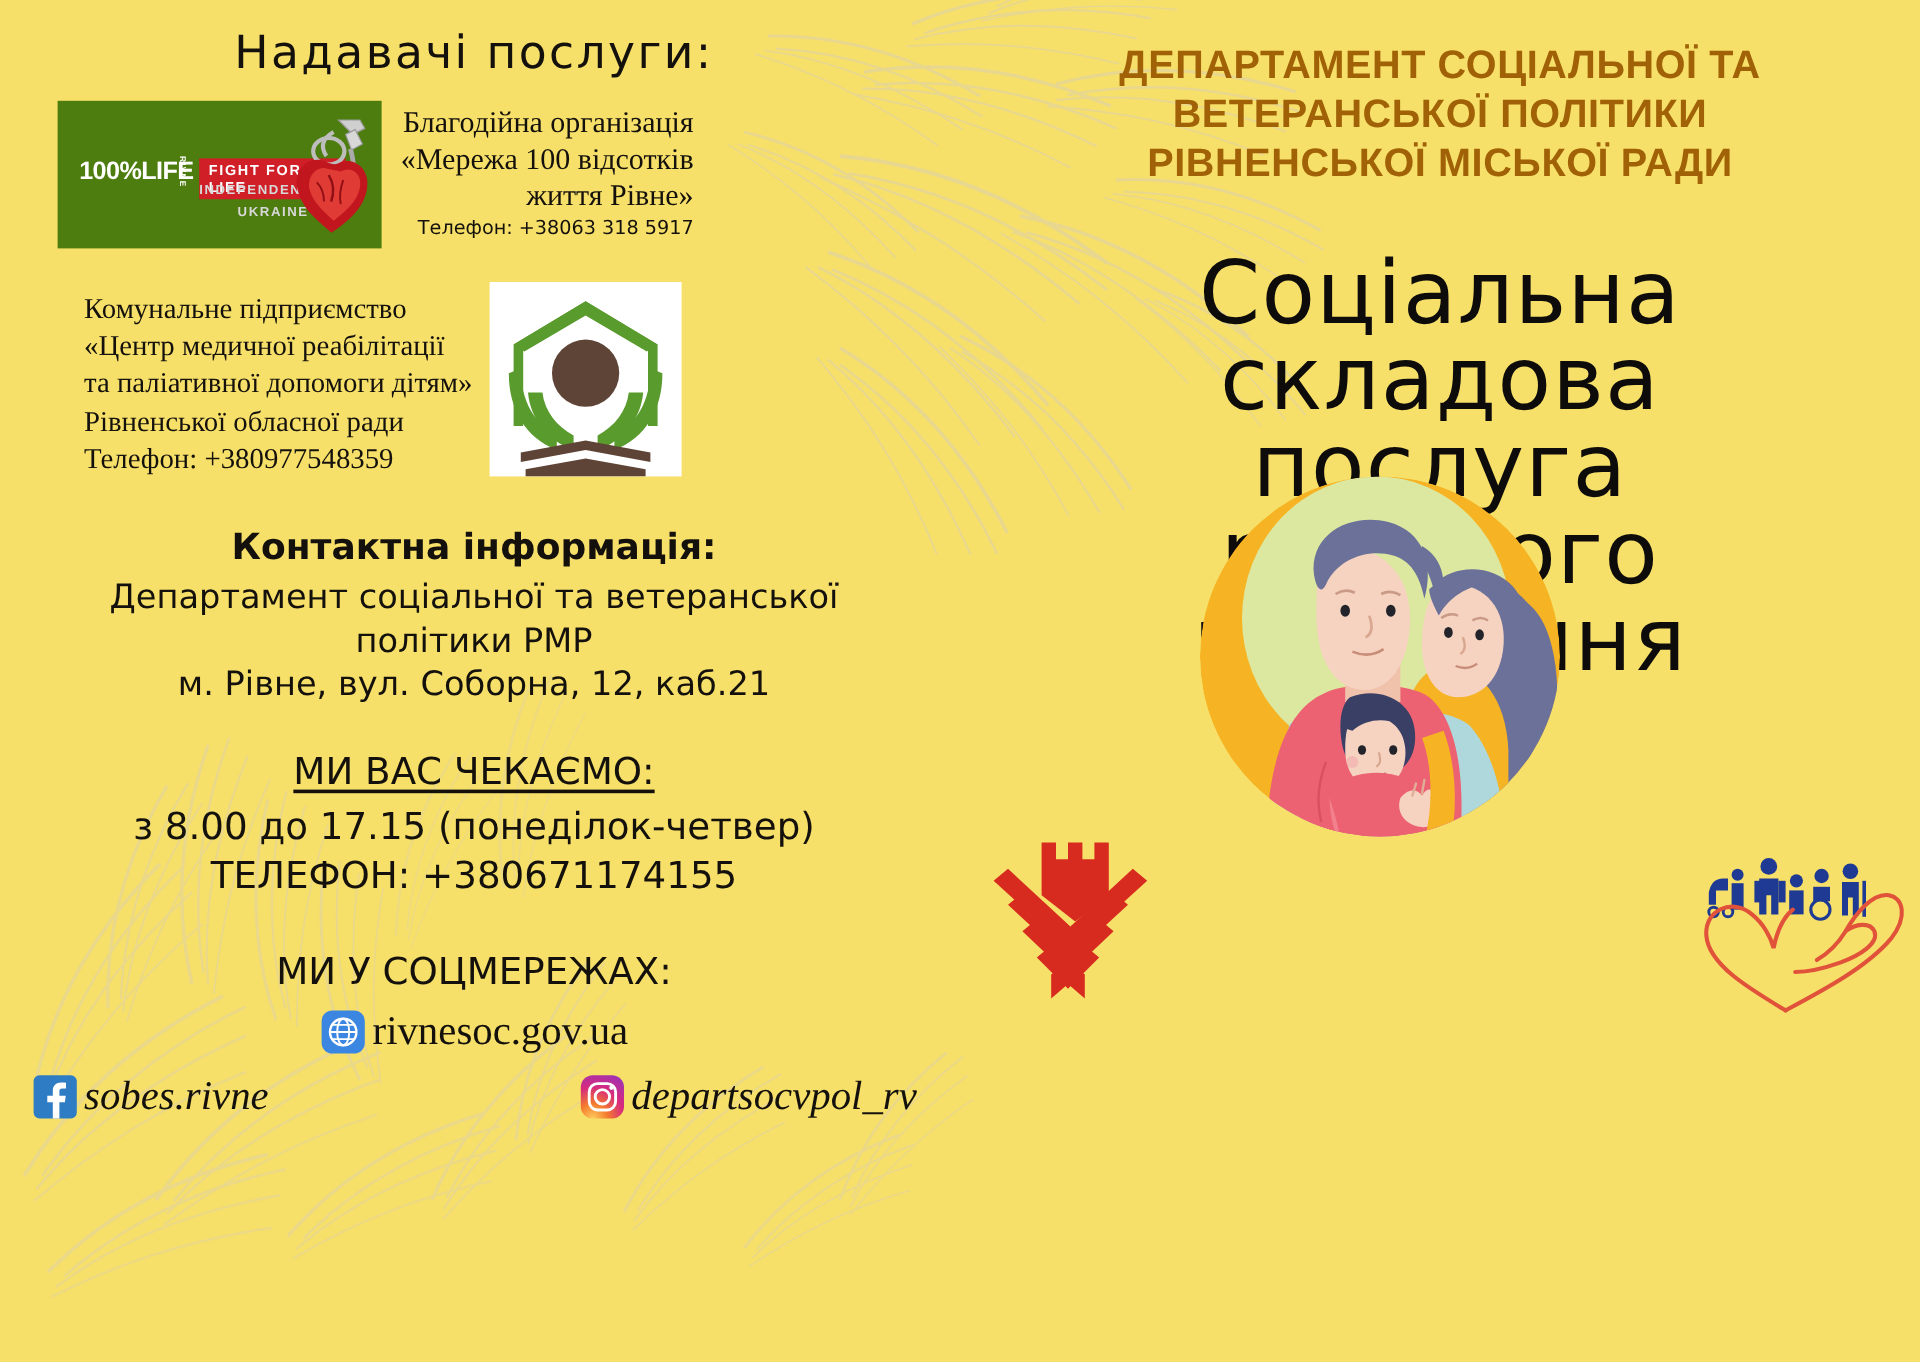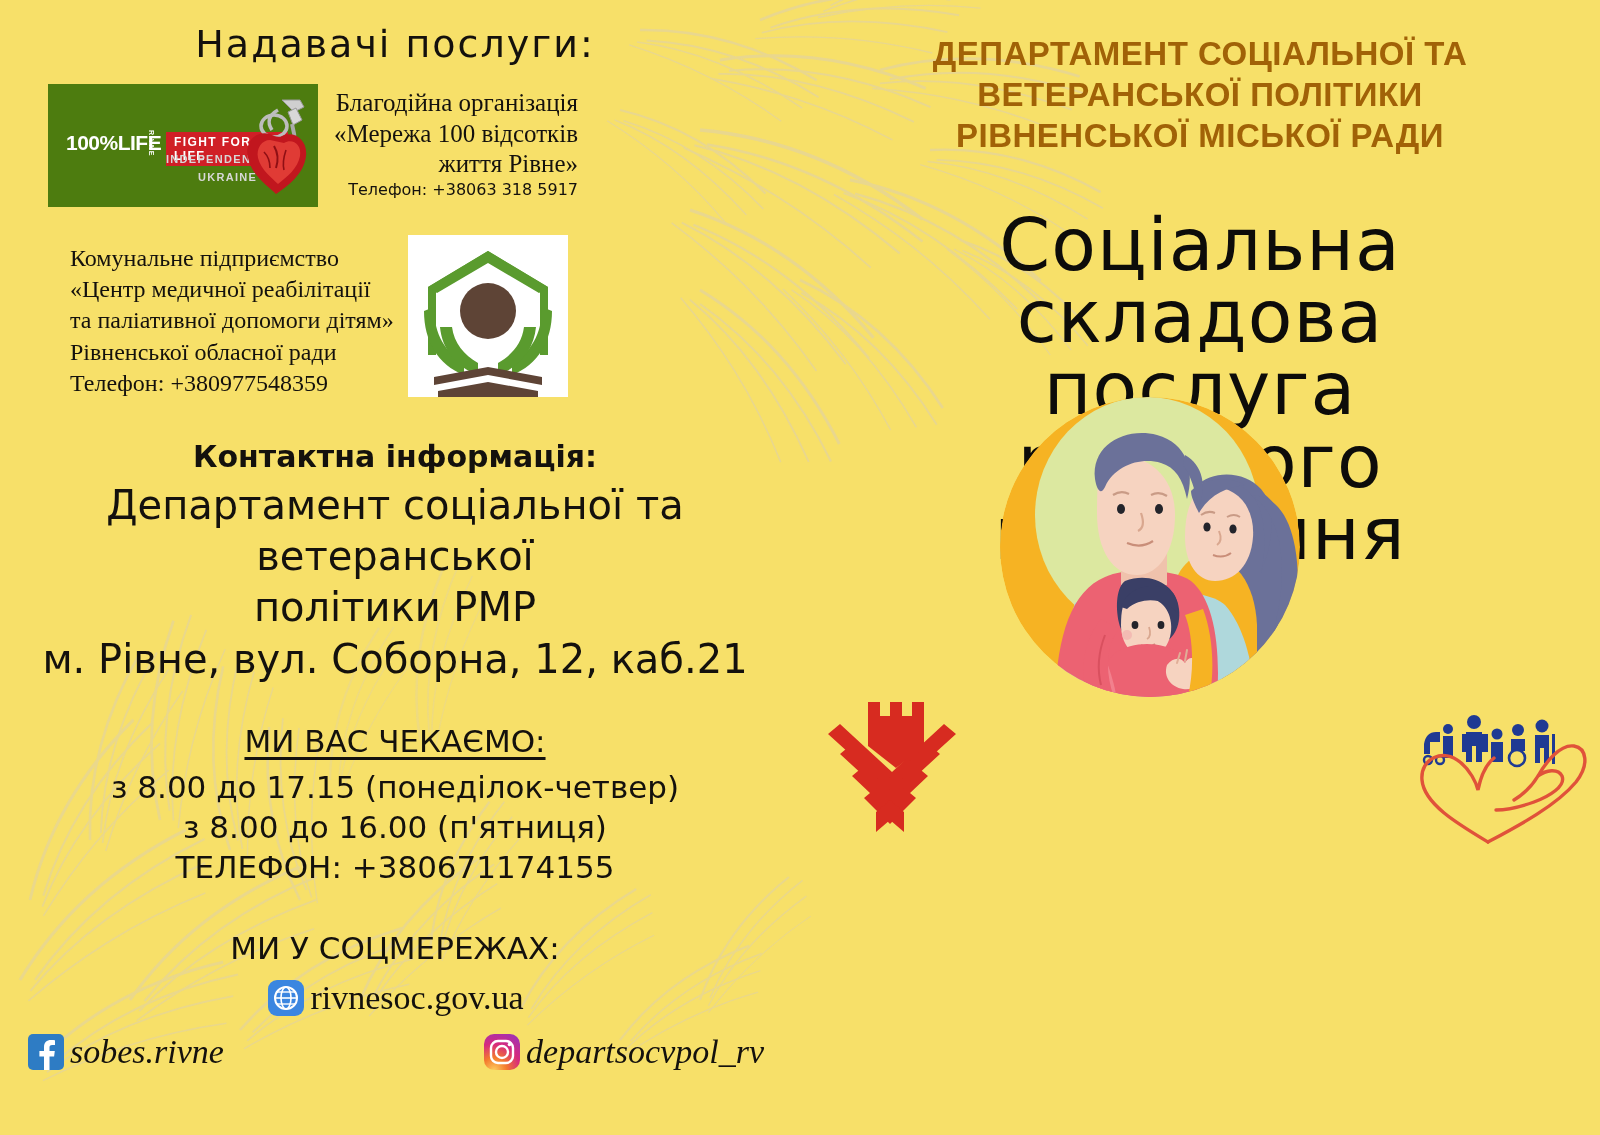--- a/index.html
+++ b/index.html
@@ -150,21 +150,21 @@
   }
   .contact-title {
     font-family: "DejaVu Sans", sans-serif;
     font-size: 30px;
     font-weight: bold;
     color: #14110d;
     margin-bottom: 6px;
   }
   .contact-line {
     font-family: "DejaVu Sans", sans-serif;
-    font-size: 40px;
+    font-size: 28px;
     color: #14110d;
     line-height: 1.28;
   }
 
   .hours-block {
     margin-top: 38px;
     text-align: center;
     padding: 0 18px;
   }
   .hours-title {
@@ -367,21 +367,20 @@
     <div class="contact-block">
       <div class="contact-title">Контактна інформація:</div>
       <div class="contact-line">Департамент соціальної та ветеранської</div>
       <div class="contact-line">політики РМР</div>
       <div class="contact-line">м. Рівне, вул. Соборна, 12, каб.21</div>
     </div>
 
     <div class="hours-block">
       <div class="hours-title">МИ ВАС ЧЕКАЄМО:</div>
       <div class="hours-line">з 8.00 до 17.15 (понеділок-четвер)</div>
-      <div class="hours-line">з 8.00 до 16.00 (п'ятниця)</div>
       <div class="hours-line">ТЕЛЕФОН: +380671174155</div>
     </div>
 
     <div class="social-block">
       <div class="social-title">МИ У СОЦМЕРЕЖАХ:</div>
 
       <div class="social-row">
         <div class="social-item">
           <svg class="icon-box" viewBox="0 0 40 40">
             <rect x="2" y="2" width="36" height="36" rx="9" fill="#3B86E0"></rect>

